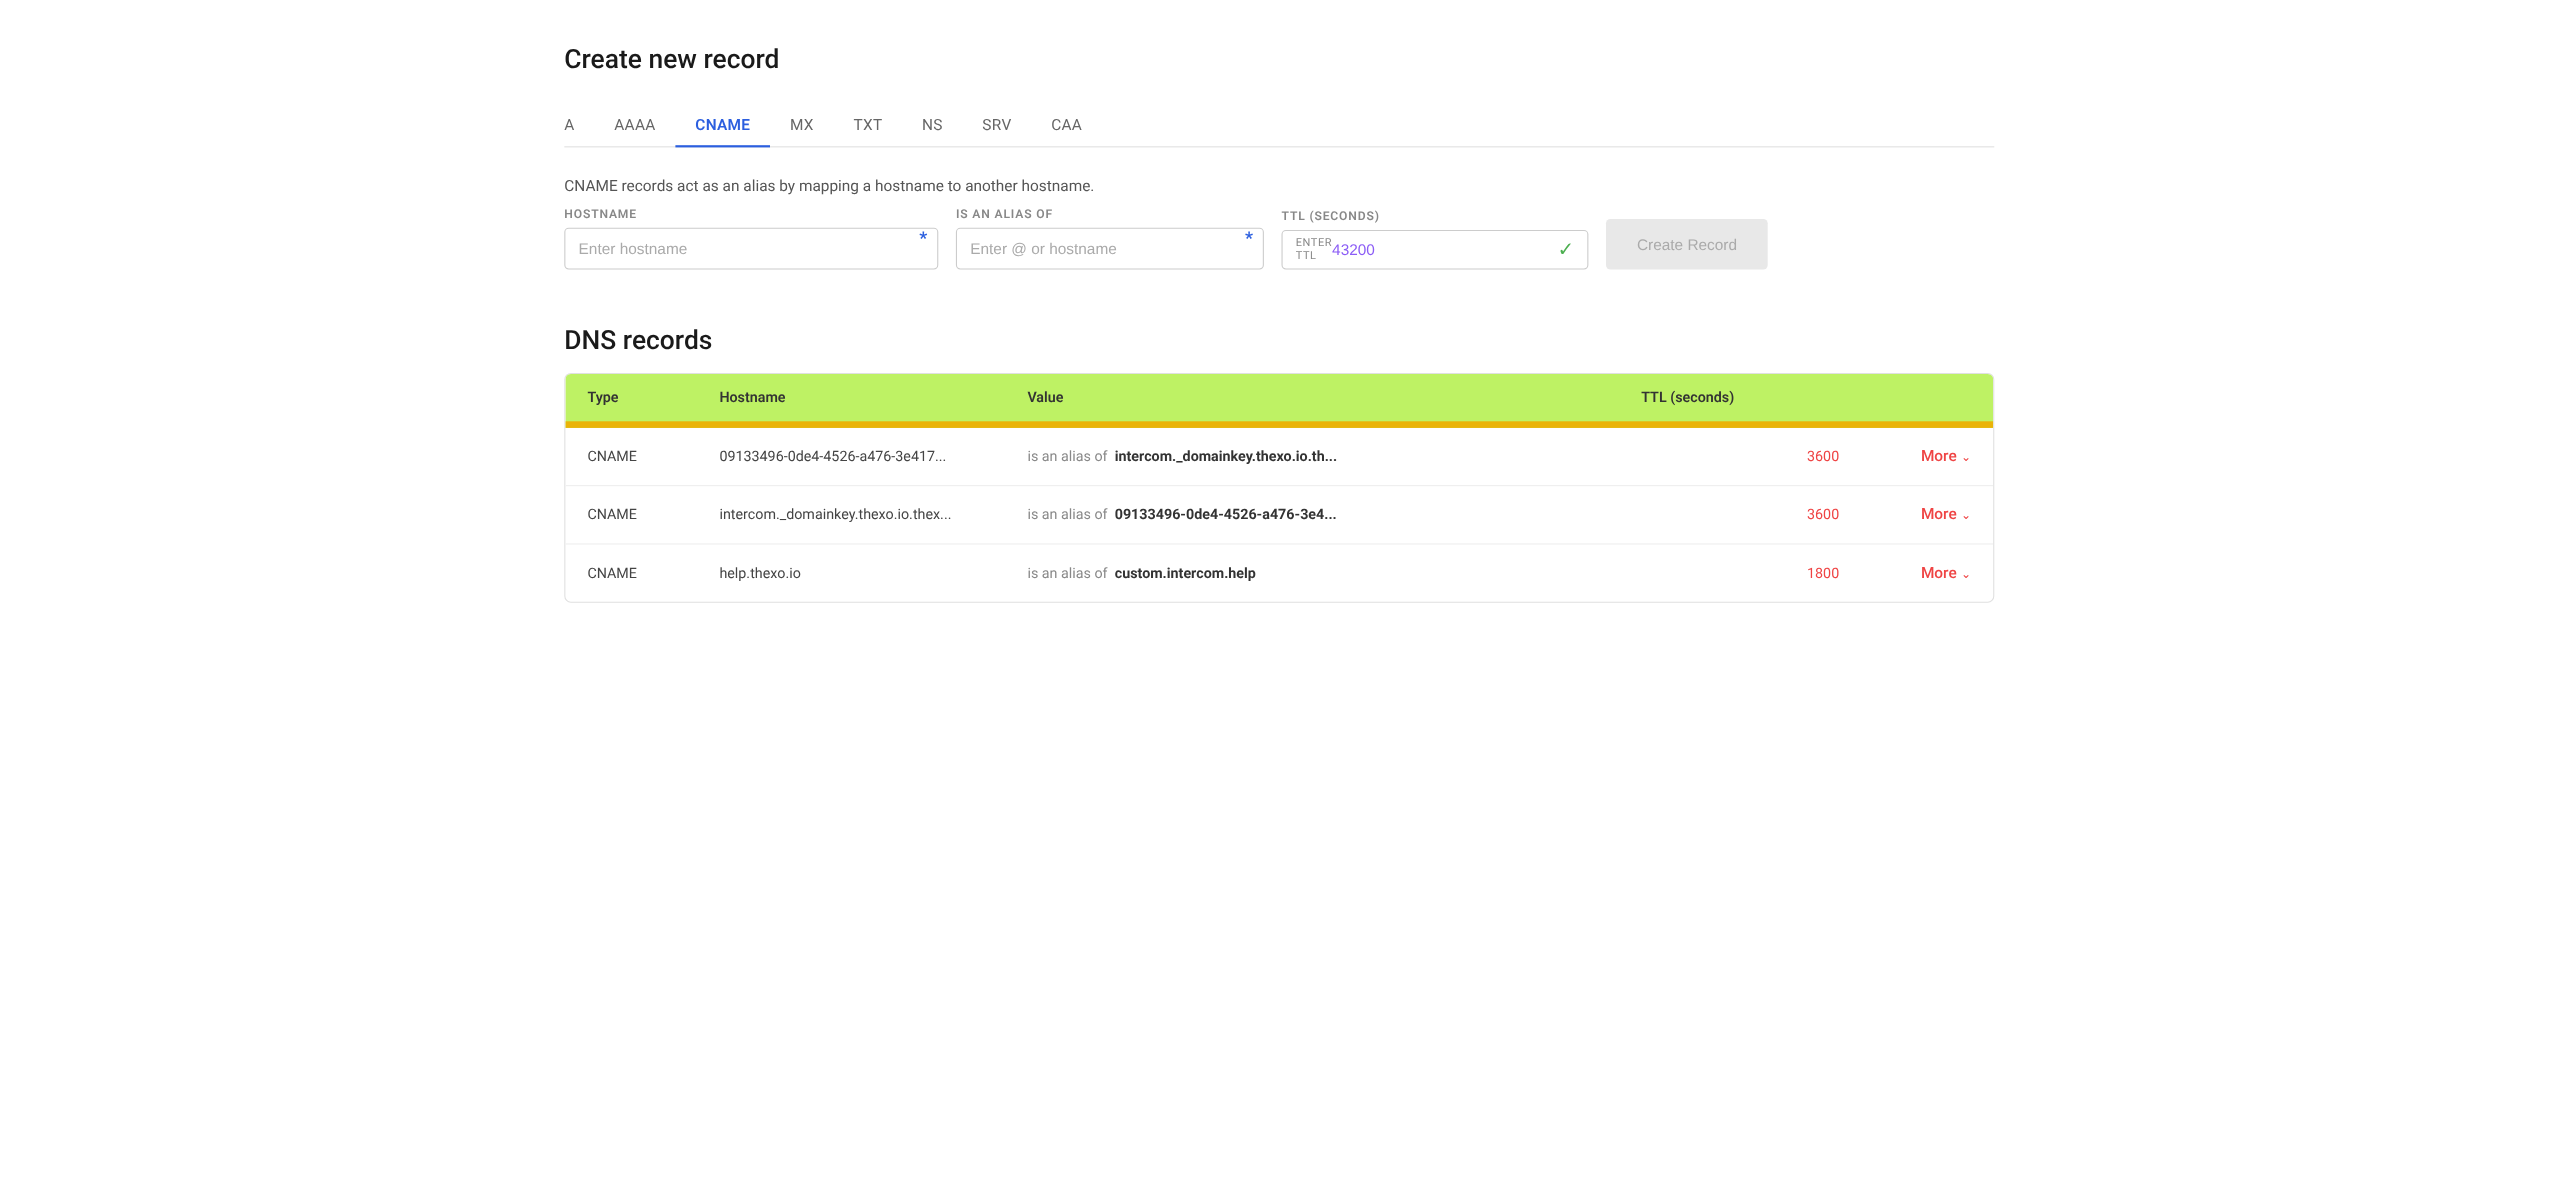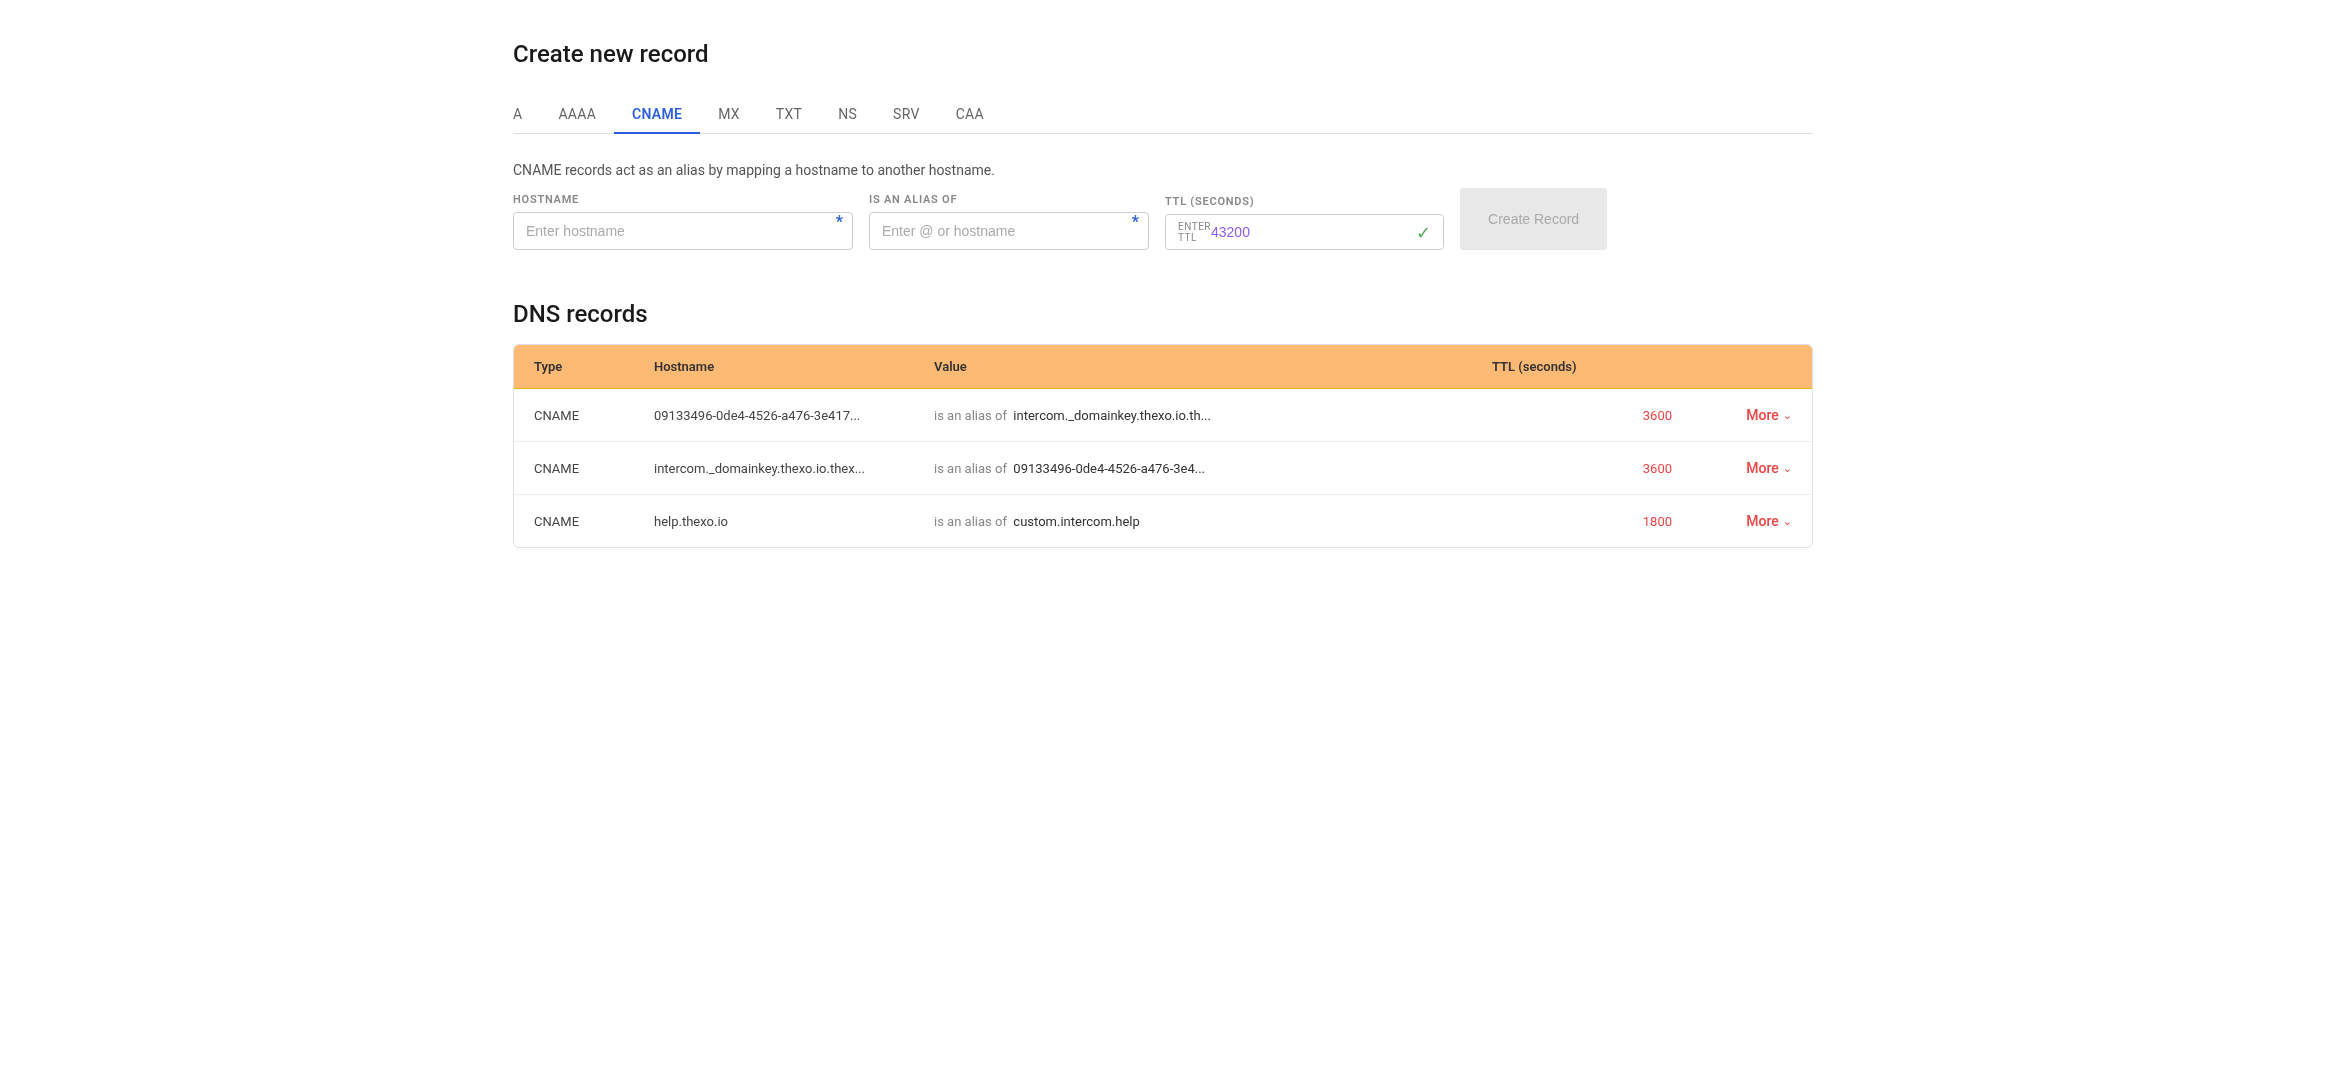--- a/index.html
+++ b/index.html
@@ -169,21 +169,21 @@
     .create-record-btn {
       padding: 12px 28px;
       background: #e8e8e8;
       border: none;
       border-radius: 4px;
       font-size: 14px;
       color: #aaaaaa;
       cursor: not-allowed;
       font-weight: 500;
       white-space: nowrap;
-      height: 62px;
+      height: 46px;
     }
 
     
     .dns-section-title {
       font-size: 24px;
       font-weight: 500;
       color: #1a1a1a;
       margin-bottom: 16px;
     }
 
@@ -191,22 +191,22 @@
       width: 100%;
       border: 1px solid #e0e0e0;
       border-radius: 6px;
       overflow: hidden;
     }
 
     .dns-table-header {
       display: grid;
       grid-template-columns: 120px 280px 1fr 180px 120px;
       padding: 14px 20px;
-      border-bottom: 1px solid #eab308;
-      background: #fdba74;
+      border-bottom: 6px solid #eab308;
+      background: #bef264;
     }
 
     .dns-table-header-cell {
       font-size: 13px;
       font-weight: 600;
       color: #333333;
     }
 
     .dns-table-row {
       display: grid;
@@ -227,21 +227,21 @@
       text-overflow: ellipsis;
       white-space: nowrap;
     }
 
     .dns-table-cell.value {
       color: #888888;
     }
 
     .dns-table-cell.value strong {
       color: #333333;
-      font-weight: 400;
+      font-weight: 700;
     }
 
     .dns-more-link {
       display: flex;
       align-items: center;
       gap: 4px;
       color: #ef4444;
       font-size: 14px;
       font-weight: 500;
       cursor: pointer;

